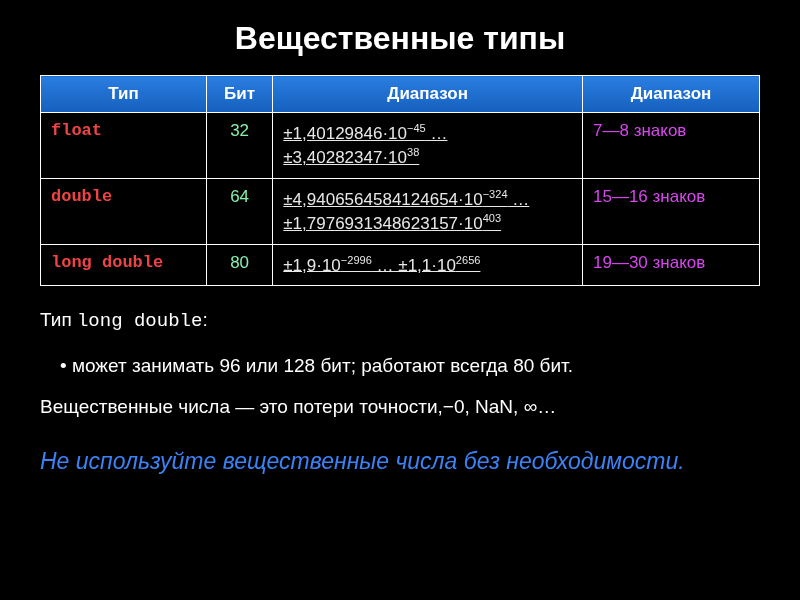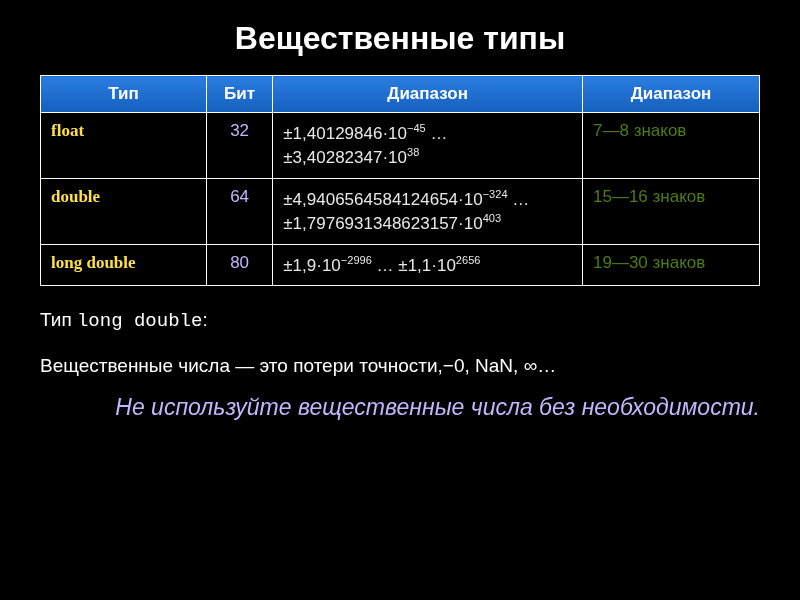--- a/index.html
+++ b/index.html
@@ -39,39 +39,40 @@
     text-align: center;
     border: 1px solid #fff;
   }
   .tbl td {
     padding: 8px 10px;
     border: 1px solid #fff;
     vertical-align: top;
     font-size: 17px;
   }
   .type-cell {
-    font-family: Liberation Serif, serif;
-    color: #fde047;
+    font-family: Liberation Mono, monospace;
+    color: #ef4444;
     font-weight: bold;
     white-space: nowrap;
     width: 150px;
   }
   .bits-cell {
-    color: #c4b5fd;
+    color: #86efac;
     text-align: center;
     width: 60px;
   }
   .range-cell {
     color: #e8e8e8;
     font-family: Arial, sans-serif;
     line-height: 1.4;
     width: 280px;
+    text-decoration: underline;
   }
   .prec-cell {
-    color: #4d7c0f;
+    color: #d946ef;
     font-family: Arial, sans-serif;
     width: 160px;
   }
   sup { font-size: 0.65em; vertical-align: super; }
   .body-area {
     margin-top: 20px;
     color: #fff;
     font-size: 19px;
     line-height: 1.5;
   }
@@ -81,28 +82,27 @@
   .mono { font-family: "Courier New", monospace; }
   .bullets {
     list-style: none;
     padding-left: 20px;
     margin-bottom: 12px;
   }
   .bullets li::before {
     content: "• ";
     color: #fff;
   }
-  .sent { margin-bottom: 12px; }
+  .sent { margin-bottom: 24px; }
   .callout {
-    color: #c4b5fd;
+    color: #3b82f6;
     font-size: 23px;
     font-style: italic;
     margin-top: 12px;
     line-height: 1.35;
-    text-align: right;
   }
 </style>
 </head>
 <body>
 
 <div class="slide">
   <h1 class="title">Вещественные типы</h1>
 
   <table class="tbl">
     <thead>
@@ -133,17 +133,20 @@
         <td class="prec-cell">19—30 знаков</td>
       </tr>
     </tbody>
   </table>
 
   <div class="body-area">
     <div class="intro">
       <span>Тип </span><span class="mono">long double</span><span>:</span>
     </div>
     <ul class="bullets">
+      <li>
+        <span>может занимать 96 или 128 бит; работают всегда 80 бит.</span><span class="mono"></span><span></span>
+      </li>
     </ul>
     <div class="sent">Вещественные числа — это потери точности,−0, NaN, ∞…</div>
     <div class="callout">Не используйте вещественные числа без необходимости.</div>
   </div>
 </div>
 
 </body></html>

